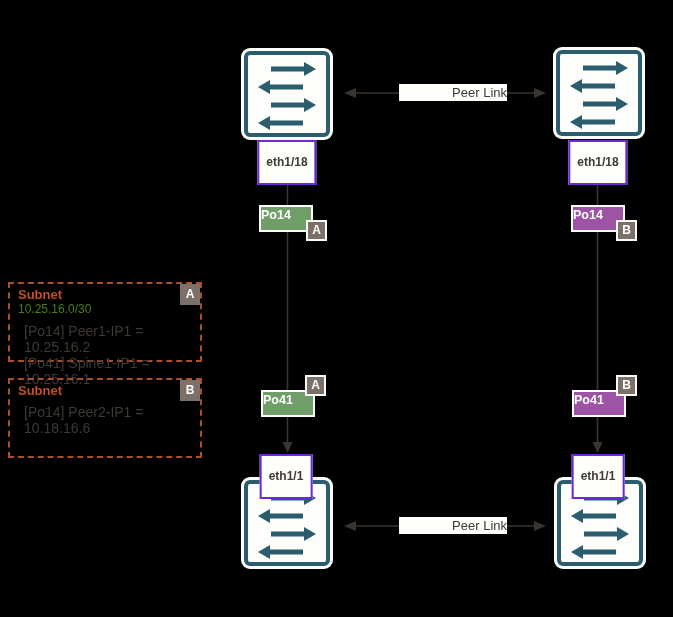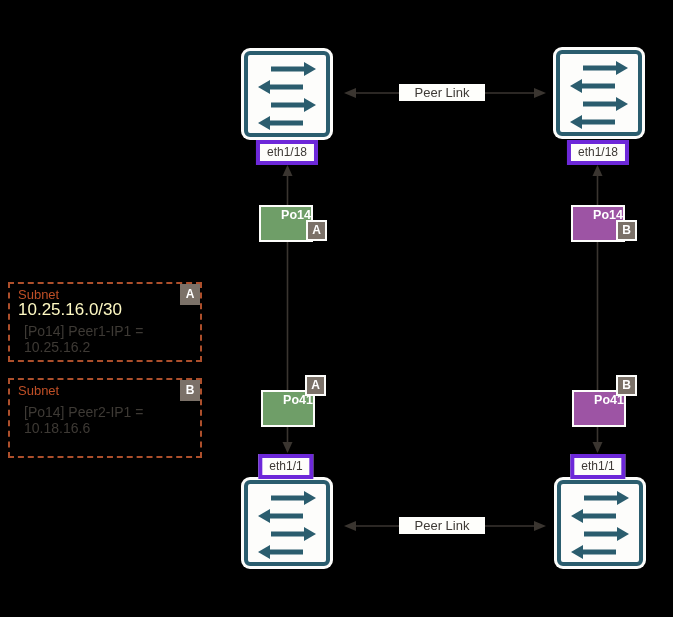--- a/index.html
+++ b/index.html
@@ -11,49 +11,49 @@
   
   .switch{
     position:absolute;width:78px;height:78px;background:#fdfdfb;
     border:4px solid #2b5d6e;border-radius:6px;
     box-shadow:0 0 0 3px #fdfdfb;z-index:2;
   }
   .switch svg{display:block;width:78px;height:78px;}
   
   .port-label{
     position:absolute;transform:translateX(-50%);
-    background:#fefefb;border:4px solid #6d28d9;color:#3e3a36;
-    font-size:12px;line-height:17px;padding:0 7px;white-space:nowrap;z-index:3;
+    background:#fefefb;border:2px solid #6d28d9;color:#3e3a36;
+    font-size:12px;line-height:17px;padding:12px 7px;white-space:nowrap;z-index:3;font-weight:bold;
   }
   
   .peer-label{
-    position:absolute;width:86px;text-align:center;background:#fefefb;
+    position:absolute;width:108px;text-align:right;background:#fefefb;
     color:#3e3a36;font-size:13px;line-height:17px;z-index:3;
   }
   
   .po-badge{
-    position:absolute;box-sizing:border-box;width:54px;height:37px;
+    position:absolute;box-sizing:border-box;width:54px;height:27px;
     border:2px solid #fdfdfb;color:#fff;font-weight:bold;font-size:12.5px;
-    line-height:17px;text-align:right;z-index:4;
+    line-height:17px;text-align:left;z-index:4;
   }
   .po-green{background:#6f9e68;}
   .po-purple{background:#9d54a4;}
   
   .tag-badge{
     position:absolute;box-sizing:border-box;width:21px;height:21px;
     background:#7b7168;border:2px solid #fdfdfb;color:#fff;font-weight:bold;
     font-size:12px;line-height:17px;text-align:center;z-index:5;
   }
   
   .subnet-box{
     position:absolute;box-sizing:border-box;width:194px;height:80px;
     border:2px dashed #ad4f2b;padding:3px 0 0 8px;z-index:2;
   }
-  .subnet-title{color:#bf4f26;font-weight:normal;font-size:13px;line-height:15px;}
-  .subnet-cidr{color:#fef9c3;font-size:17px;line-height:15px;}
+  .subnet-title{color:#bf4f26;font-weight:bold;font-size:13px;line-height:15px;}
+  .subnet-cidr{color:#4d7c0f;font-size:12px;line-height:15px;}
   .subnet-entries{margin-top:6px;padding-left:6px;color:#3e3a35;font-size:14px;line-height:16px;}
   .corner-badge{
     position:absolute;top:0;right:0;width:20px;height:21px;background:#7b7168;
     color:#fff;font-weight:bold;font-size:12px;line-height:21px;text-align:center;
   }
 </style>
 </head>
 <body>
 
 <div id="canvas">
@@ -157,20 +157,21 @@
   <div class="tag-badge" style="left:305px;top:375px;">A</div>
 
   <div class="po-badge po-purple" style="left:572px;top:390px;">Po41</div>
   <div class="tag-badge" style="left:616px;top:375px;">B</div>
 
   <div class="subnet-box" style="left:8px;top:282px;">
     <div class="subnet-title">Subnet</div>
     <div class="subnet-cidr">10.25.16.0/30</div>
     <div class="subnet-entries">
       <div>[Po14] Peer1-IP1 = 10.25.16.2</div>
+      <div>[Po41] Spine1-IP1 = 10.25.16.1</div>
     </div>
     <div class="corner-badge">A</div>
   </div>
 
   <div class="subnet-box" style="left:8px;top:378px;">
     <div class="subnet-title">Subnet</div>
     <div class="subnet-entries">
       <div>[Po14] Peer2-IP1 = 10.18.16.6</div>
     </div>
     <div class="corner-badge">B</div>

